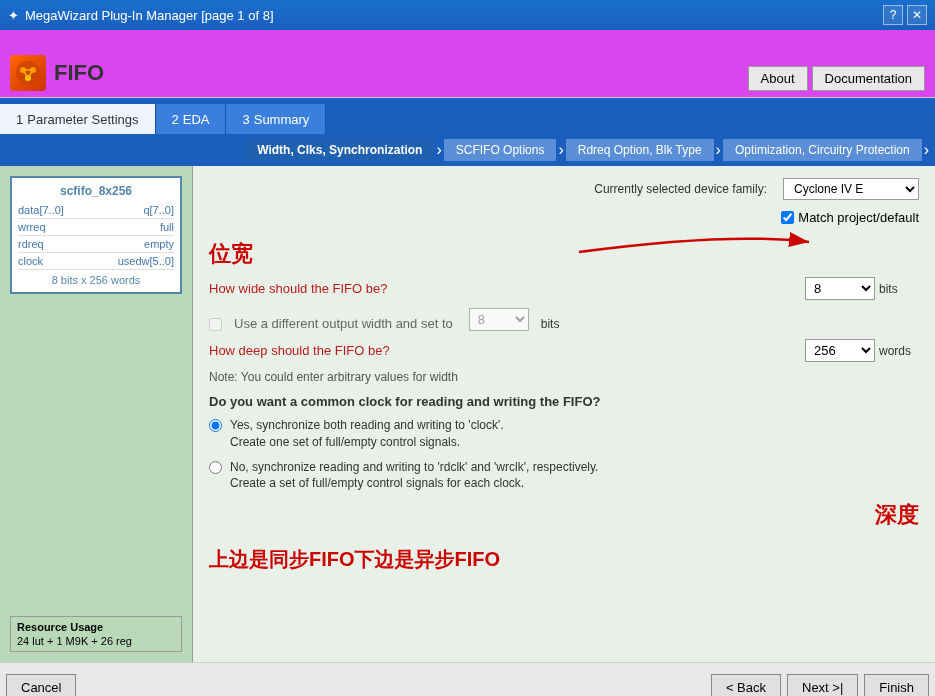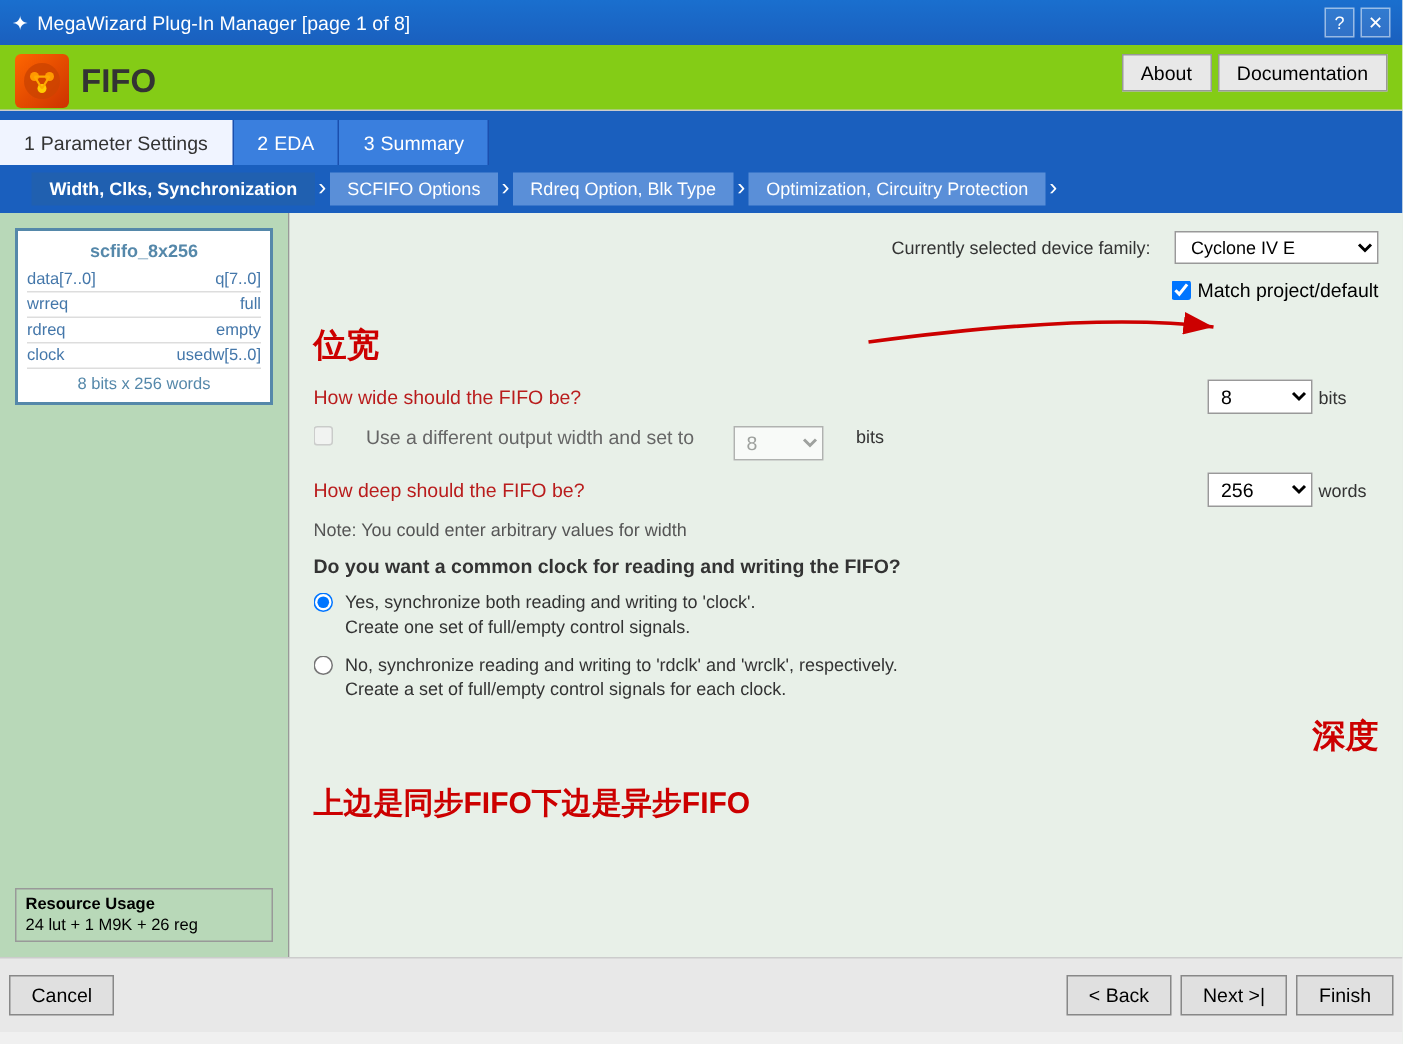--- a/index.html
+++ b/index.html
@@ -40,27 +40,27 @@
       color: white;
       cursor: pointer;
       font-size: 12px;
       display: flex;
       align-items: center;
       justify-content: center;
     }
 
     
     .app-header {
-      background: #84cc16;
-      display: flex;
-      align-items: flex-start;
+      background: #d946ef;
+      display: flex;
+      align-items: flex-end;
       justify-content: space-between;
       padding: 6px 10px;
       border-bottom: 1px solid #ccc;
-      height: 44px;
+      height: 68px;
     }
     .app-logo {
       display: flex;
       align-items: center;
       gap: 8px;
     }
     .logo-icon {
       width: 36px;
       height: 36px;
       background: linear-gradient(135deg, #ff6600, #cc3300);
@@ -114,21 +114,22 @@
       color: #333;
       font-weight: normal;
     }
 
     
     .subnav {
       background: #1a5fbe;
       display: flex;
       align-items: center;
       height: 32px;
-      padding: 0 21px;
+      padding: 0 4px;
+      justify-content: flex-end;
     }
     .subnav-item {
       background: #5a8fd8;
       color: white;
       padding: 4px 12px;
       font-size: 12px;
       position: relative;
       cursor: pointer;
       white-space: nowrap;
     }
@@ -256,22 +257,22 @@
       width: 70px;
     }
     .field-unit {
       font-size: 12px;
       color: #333;
       width: 40px;
     }
 
     .checkbox-row {
       display: flex;
-      align-items: flex-start;
-      gap: 22px;
+      align-items: flex-end;
+      gap: 12px;
       margin-bottom: 8px;
       color: #666;
     }
     .note-text {
       font-size: 12px;
       color: #555;
       margin-bottom: 10px;
     }
 
     

